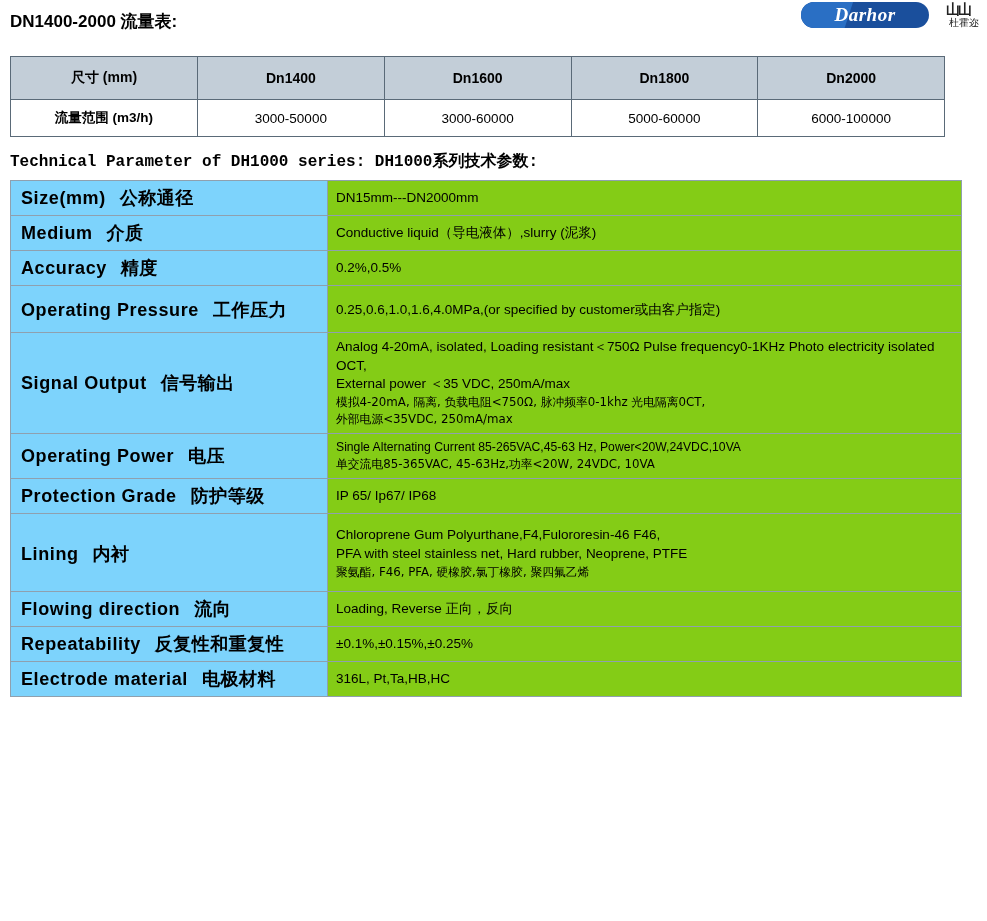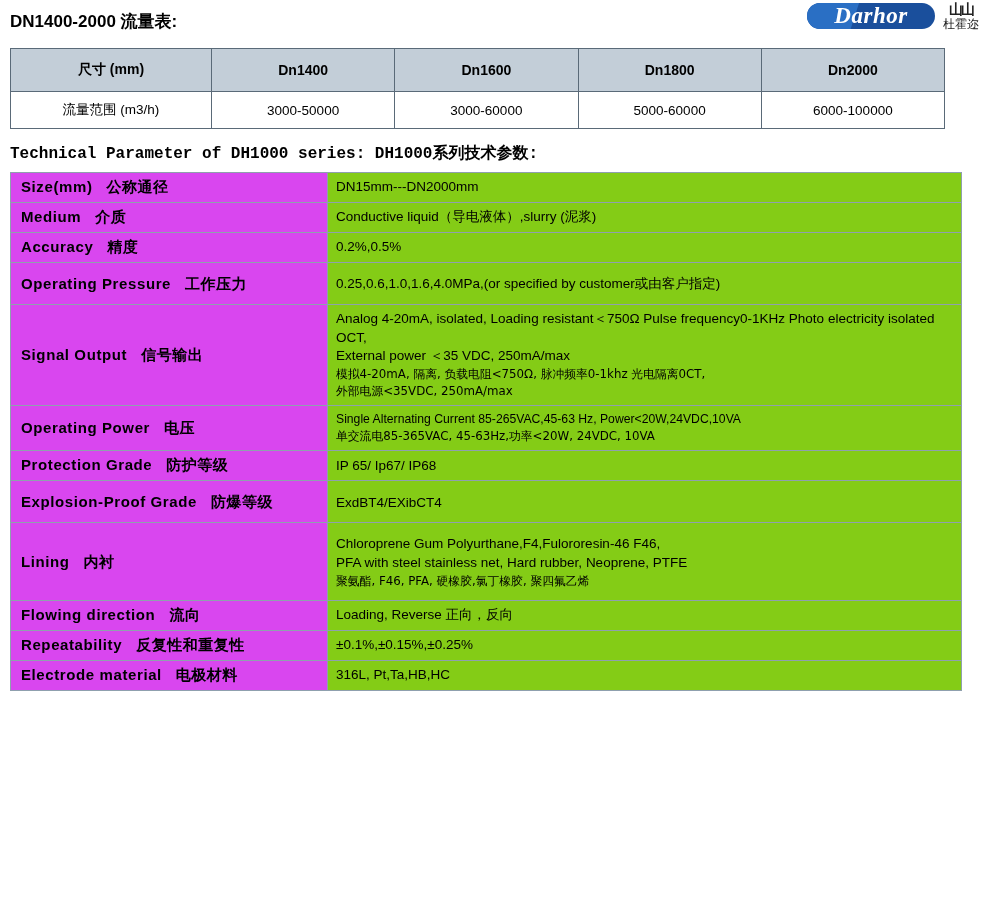--- a/index.html
+++ b/index.html
@@ -17,21 +17,21 @@
   .page {
     width: 987px;
     padding: 0;
     position: relative;
     box-sizing: border-box;
   }
 
   
   .top-header {
     position: relative;
-    height: 48px;
+    height: 56px;
   }
   .title-1 {
     position: absolute;
     left: 10px;
     top: 10px;
     font-size: 17px;
     font-weight: bold;
     letter-spacing: 0px;
     white-space: nowrap;
   }
@@ -63,75 +63,76 @@
     height: 52px;
     background: #2a6fc4;
     transform: rotate(18deg);
   }
   .darhor-logo-text {
     position: relative;
     color: #ffffff;
     font-family: "Liberation Serif", serif;
     font-style: italic;
     font-weight: bold;
-    font-size: 23px;
+    font-size: 19px;
     letter-spacing: 0.5px;
   }
   .cn-logo {
     display: flex;
     flex-direction: column;
     align-items: center;
     line-height: 1;
   }
   .cn-logo-mark {
     font-size: 14px;
     font-weight: bold;
     color: #222;
     letter-spacing: -2px;
     font-family: "DejaVu Sans", sans-serif;
   }
   .cn-logo-text {
-    font-size: 12px;
+    font-size: 10px;
     color: #222;
     margin-top: 2px;
     font-family: Liberation Sans, sans-serif;
+    margin-left: 12px;
   }
 
   
   table {
     border-collapse: collapse;
     table-layout: fixed;
   }
 
   
   .flow-table {
     margin: 0 10px;
     width: 935px;
     border: 1px solid #5a6a78;
   }
   .flow-table td, .flow-table th {
     border: 1px solid #5a6a78;
     text-align: center;
     font-size: 13.5px;
     height: 30px;
-    padding: 3px 15px;
+    padding: 3px 8px;
   }
   .flow-table thead td {
     background: #c3ced8;
     font-weight: bold;
     font-size: 14px;
     height: 36px;
   }
   .flow-table tbody td {
     background: #ffffff;
     font-size: 13.5px;
   }
   .flow-table tbody td.rowhead {
     font-size: 13.5px;
-    font-weight: normal;
+    font-weight: bold;
   }
 
   
   .title-2 {
     margin: 14px 0 8px 10px;
     font-size: 16px;
     font-weight: bold;
     white-space: nowrap;
     font-family: Liberation Mono, monospace;
   }
@@ -142,23 +143,23 @@
     width: 952px;
     border: 1px solid #8fa0ae;
   }
   .spec-table td {
     border: 1px solid #8fa0ae;
     vertical-align: middle;
     padding: 5px 8px;
   }
   .spec-table td.label {
     width: 298px;
-    background: #d946ef;
-    font-weight: bold;
-    font-size: 15px;
+    background: #7dd3fc;
+    font-weight: bold;
+    font-size: 18px;
     letter-spacing: 0.2px;
     padding-left: 10px;
     margin-left: 8px;
   }
   .spec-table td.value {
     background: #84cc16;
     font-size: 13.5px;
     padding-left: 8px;
   }
   .label-en { letter-spacing: 0.6px; }
@@ -274,28 +275,20 @@
 
       <tr>
         <td class="label">
           <span class="label-en">Protection Grade</span><span class="label-cn">防护等级</span>
         </td>
         <td class="value">
           <span class="value-line">IP 65/ Ip67/ IP68</span>
         </td>
       </tr>
 
-      <tr class="row-tall">
-        <td class="label">
-          <span class="label-en">Explosion-Proof Grade</span><span class="label-cn">防爆等级</span>
-        </td>
-        <td class="value">
-          <span class="value-line">ExdBT4/EXibCT4</span>
-        </td>
-      </tr>
 
 
       <tr class="row-tall">
         <td class="label">
           <span class="label-en">Lining</span><span class="label-cn">内衬</span>
         </td>
         <td class="value">
           <span class="value-line">Chloroprene Gum Polyurthane,F4,Fulororesin-46 F46,</span>
           <span class="value-line">PFA with steel stainless net, Hard rubber, Neoprene, PTFE</span>
           <span class="value-line value-cn-mono">聚氨酯, F46, PFA, 硬橡胶,氯丁橡胶, 聚四氟乙烯</span>

